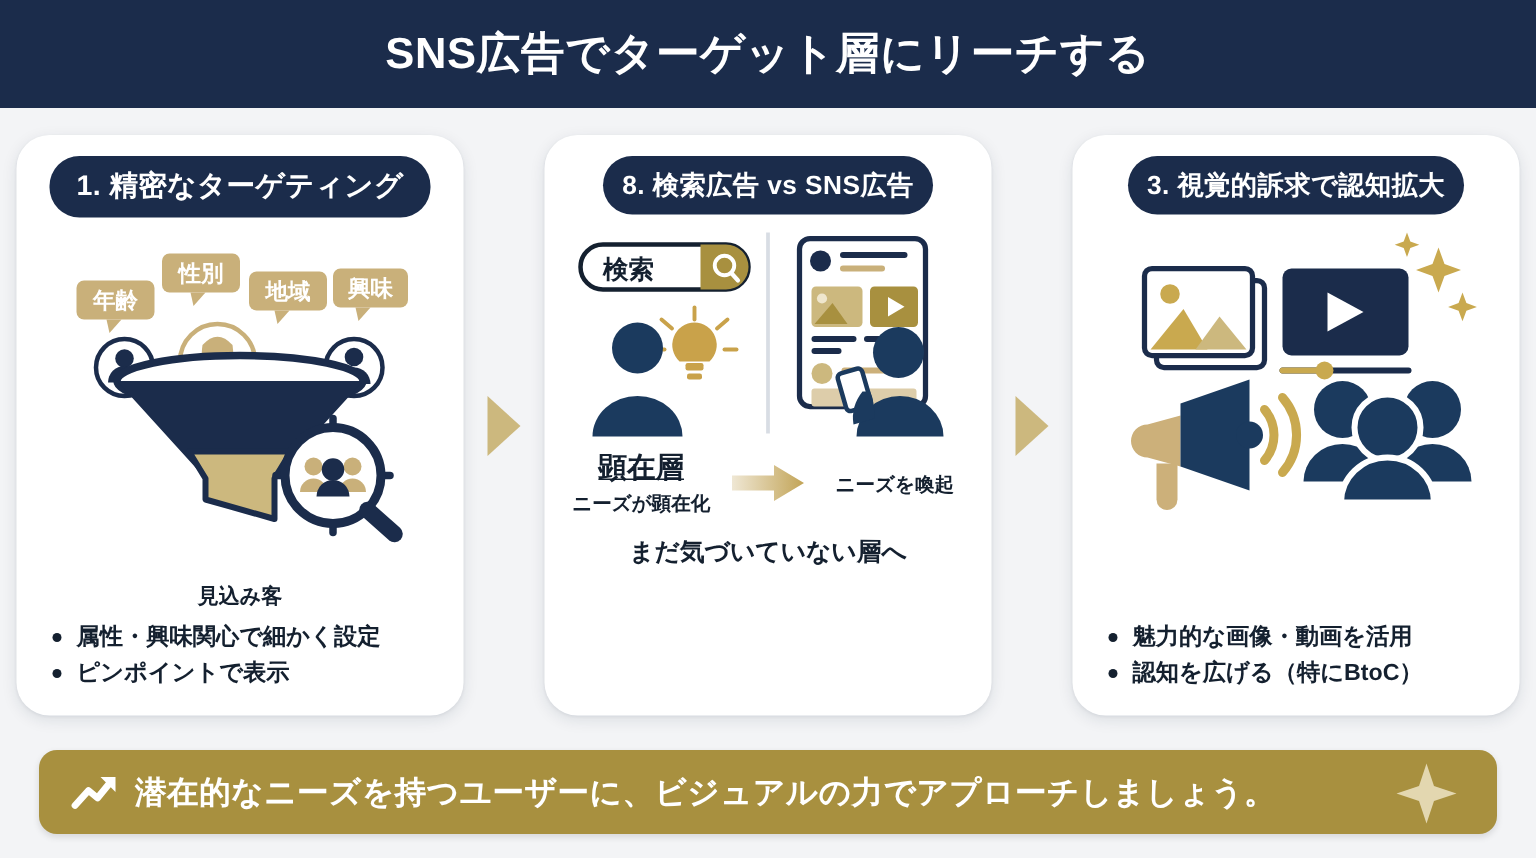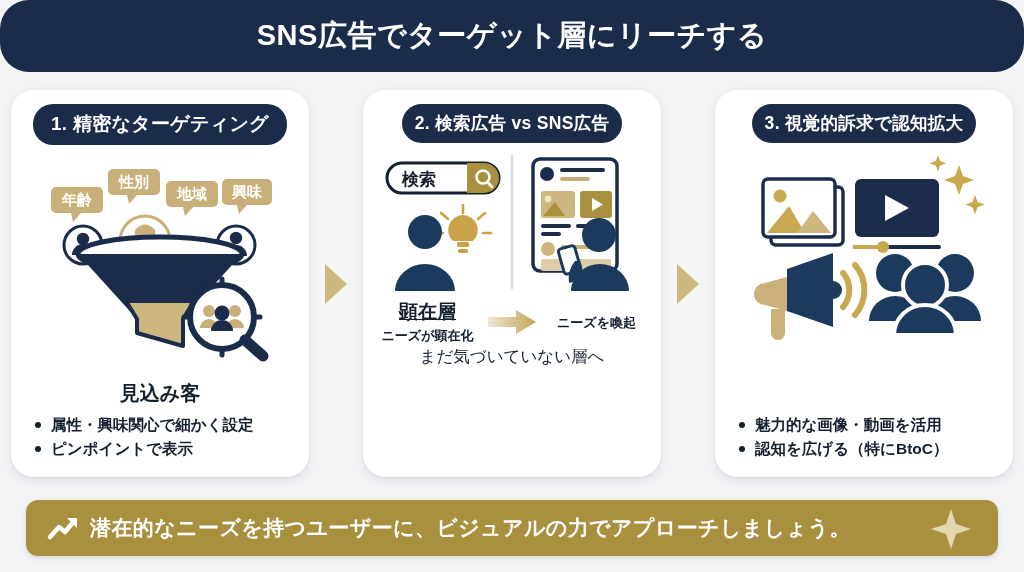--- a/index.html
+++ b/index.html
@@ -13,21 +13,21 @@
     position: relative;
     width: 1024px; height: 572px;
     background: #f3f4f6;
   }
 
   
   .header {
     position: absolute; left: 0; top: 0;
     width: 1024px; height: 72px;
     background: #1b2c4b;
-    display: flex; align-items: center; justify-content: center; border-radius: 29px;
+    display: flex; align-items: center; justify-content: center;
   }
   .header-title {
     color: #ffffff;
     font-size: 29px;
     font-weight: 700;
     letter-spacing: 0.5px;
     white-space: nowrap;
   }
 
   
@@ -80,21 +80,21 @@
   .card-pill.small { font-size: 17.5px; padding: 7px 13px 8px 13px; }
 
   .art {
     position: relative;
     width: 100%;
     flex: 1 1 auto;
     margin-top: 6px;
   }
 
   .card-caption {
-    font-size: 20px;
+    font-size: 14px;
     font-weight: 700;
     color: #14202f;
     text-align: center;
     margin-bottom: 6px;
   }
   .bullets {
     list-style: none;
     width: 100%;
     padding-left: 12px;
     margin-bottom: 6px;
@@ -123,23 +123,23 @@
     align-items: center;
     justify-content: center;
     gap: 6px;
     width: 100%;
   }
   .layer-col { text-align: center; width: 108px; }
   .layer-main { font-size: 19px; font-weight: 700; color: #14202f; text-decoration: underline; }
   .layer-sub  { font-size: 13px; font-weight: 700; color: #14202f; margin-top: 2px; white-space: nowrap; }
   .layer-arrow { width: 52px; height: 26px; flex: 0 0 52px; }
   .card2-foot {
-    margin-bottom: 6px;
+    margin-top: 12px; margin-bottom: 6px;
     text-align: center;
-    font-size: 16.5px; font-weight: 400; color: #14202f;
+    font-size: 16.5px; font-weight: 700; color: #14202f;
     line-height: 1.45;
   }
 
   
   .footer {
     position: absolute;
     left: 26px; bottom: 16px;
     width: 972px; height: 56px;
     background: #a8903f;
     border-radius: 12px;
@@ -248,21 +248,21 @@
         <li>属性・興味関心で細かく設定</li>
         <li>ピンポイントで表示</li>
       </ul>
     </div>
 
     <div class="arrow-gap">
       <div class="tri-arrow"></div>
     </div>
 
     <div class="card">
-      <div class="card-pill small">2. 検索広告 vs SNS広告</div>
+      <div class="card-pill small">8. 検索広告 vs SNS広告</div>
 
       <div class="art" style="flex:0 0 150px;">
         <svg width="274" height="150" viewBox="0 0 274 150">
 
           <line x1="137" y1="6" x2="137" y2="140" stroke="#d8dde4" stroke-width="2.5"></line>
 
           <g>
             <rect x="12" y="14" width="112" height="30" rx="15" fill="#ffffff" stroke="#14202f" stroke-width="3"></rect>
             <path d="M92 14 h17 a15 15 0 0 1 15 15 a15 15 0 0 1 -15 15 h-17 z" fill="#a8903f"></path>
             <circle cx="108" cy="28" r="6.5" fill="none" stroke="#ffffff" stroke-width="2.6"></circle>

